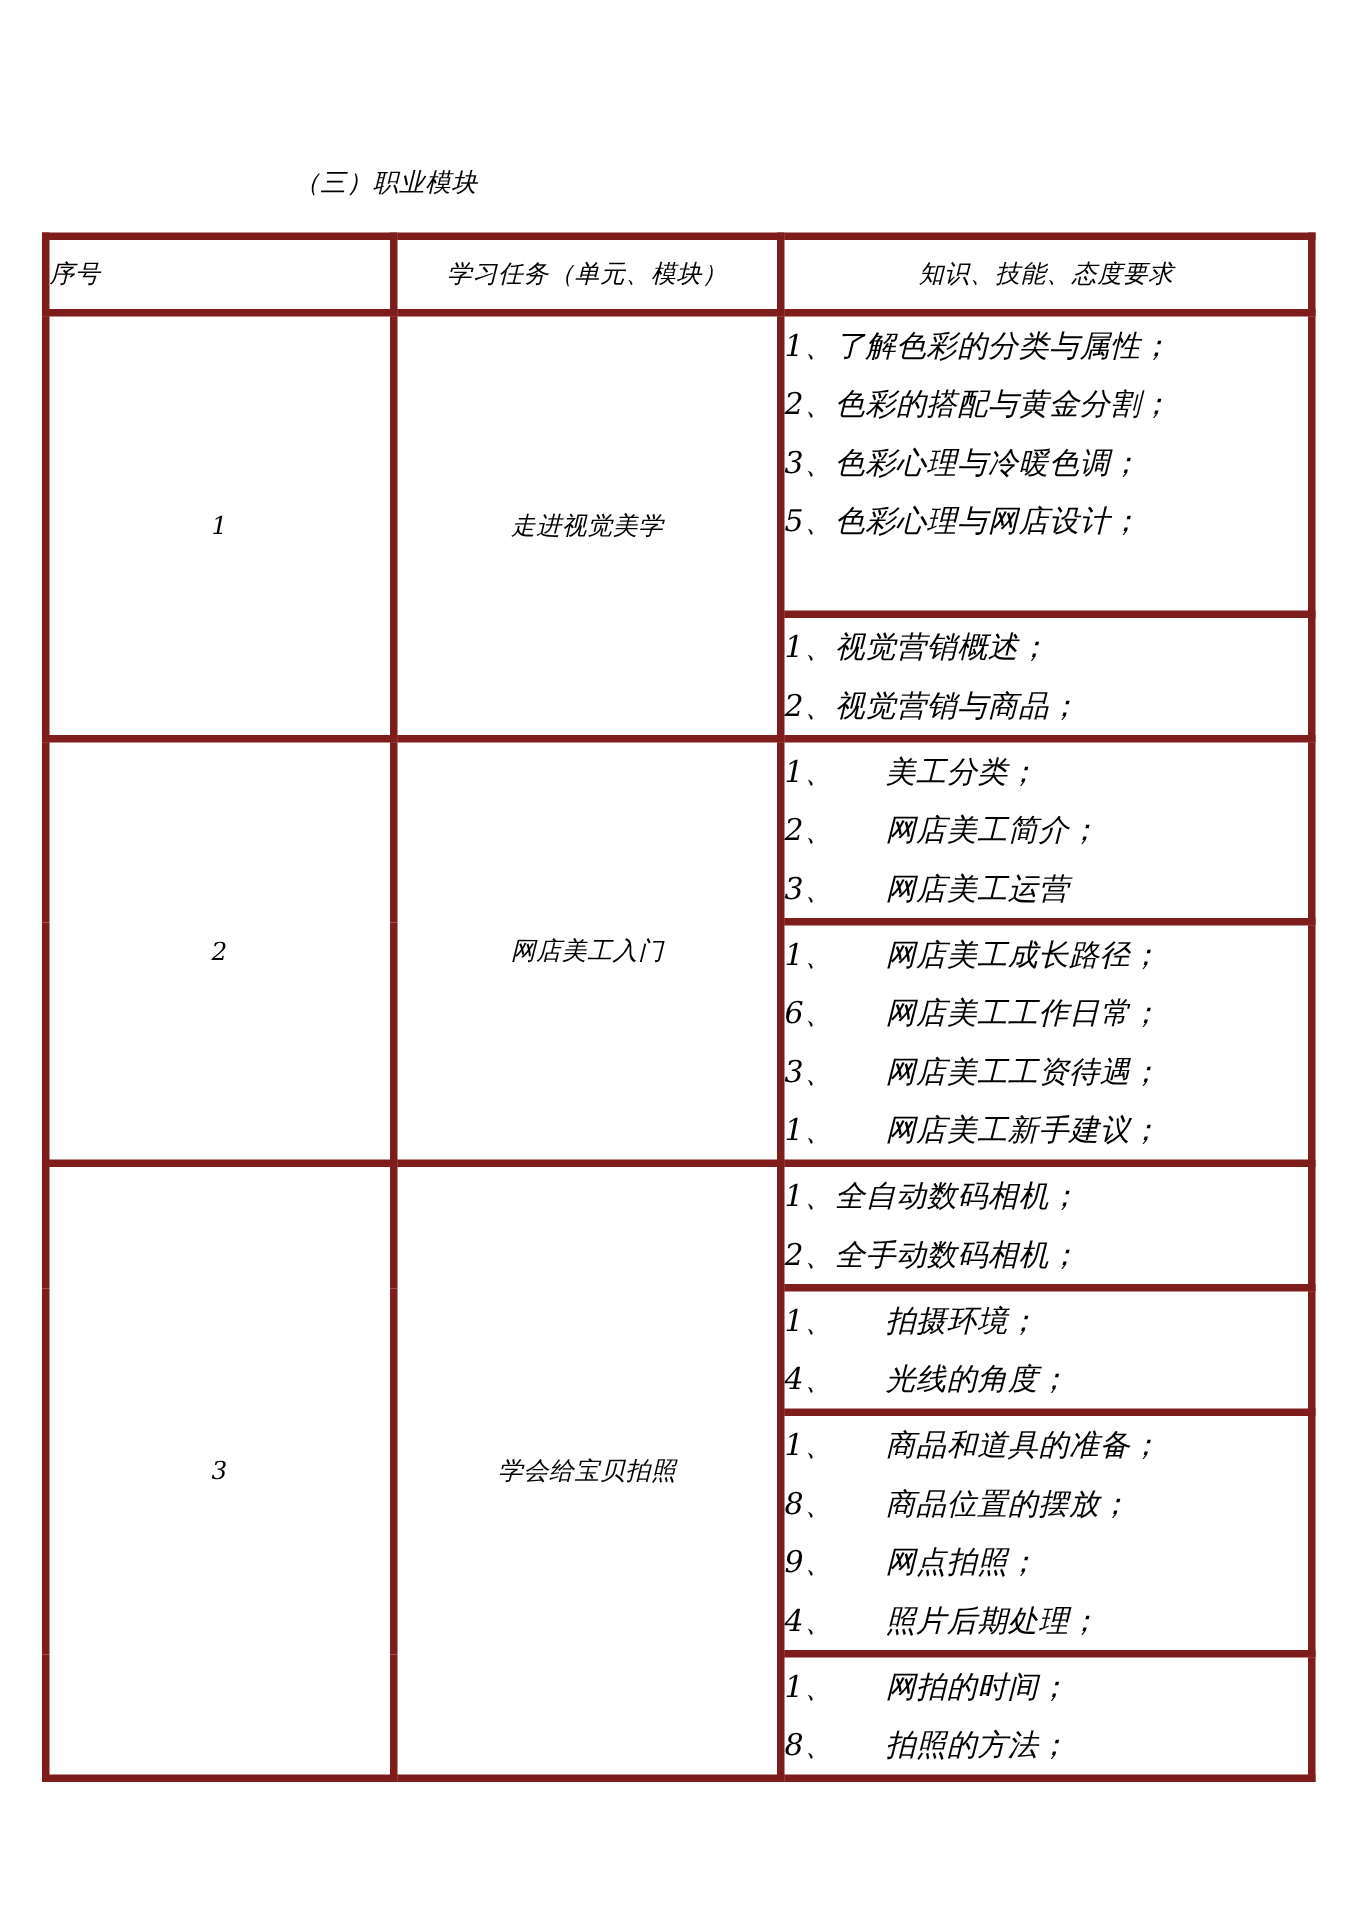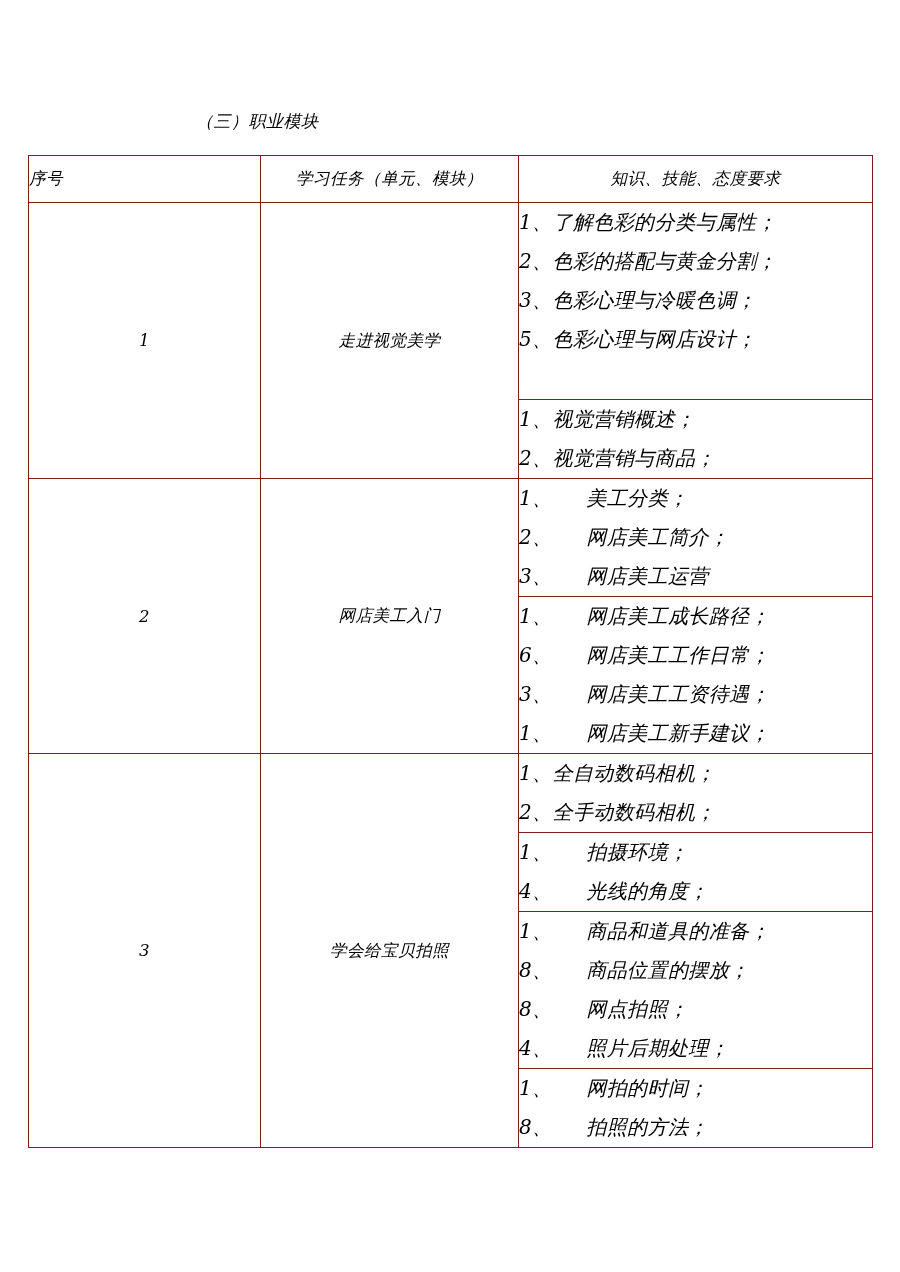--- a/index.html
+++ b/index.html
@@ -36,21 +36,21 @@
     position: absolute;
     left: 28px;
     top: 155px;
     width: 844px;
     border-collapse: collapse;
     table-layout: fixed;
     font-size: 16px;
   }
   table.course-table td,
   table.course-table th {
-    border: 1px solid #7f1d1d;
+    border: 5px solid #7f1d1d;
     padding: 0;
     vertical-align: middle;
     font-weight: normal;
   }
   .col-no { width: 232px; }
   .col-task { width: 258px; }
   .col-req { width: 354px; }
 
   .hdr-cell {
     text-align: center;
@@ -141,21 +141,21 @@
         <tr>
           <td class="req-cell">
             <div class="req-line">1、     拍摄环境；</div>
             <div class="req-line">4、     光线的角度；</div>
           </td>
         </tr>
         <tr>
           <td class="req-cell">
             <div class="req-line">1、     商品和道具的准备；</div>
             <div class="req-line">8、     商品位置的摆放；</div>
-            <div class="req-line">8、     网点拍照；</div>
+            <div class="req-line">9、     网点拍照；</div>
             <div class="req-line">4、     照片后期处理；</div>
           </td>
         </tr>
         <tr>
           <td class="req-cell">
             <div class="req-line">1、     网拍的时间；</div>
             <div class="req-line">8、     拍照的方法；</div>
           </td>
         </tr>
       </tbody>

